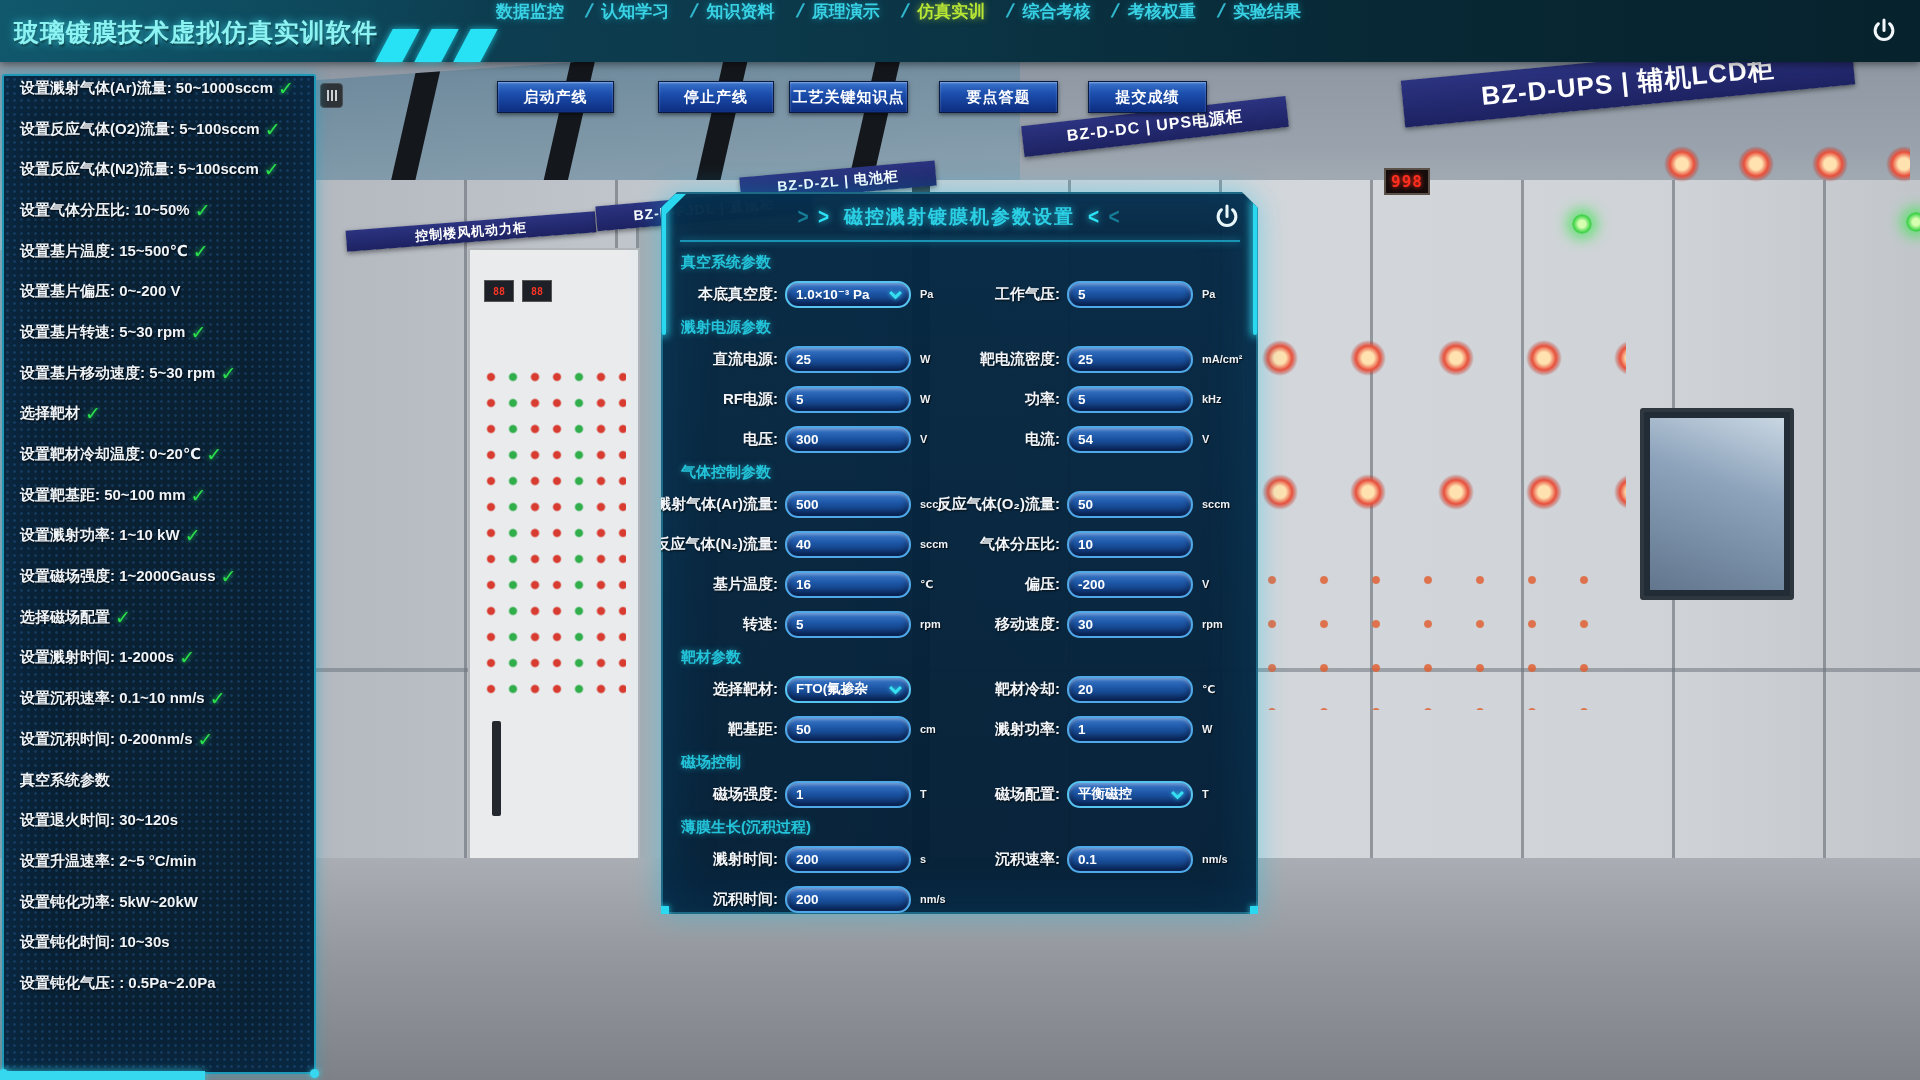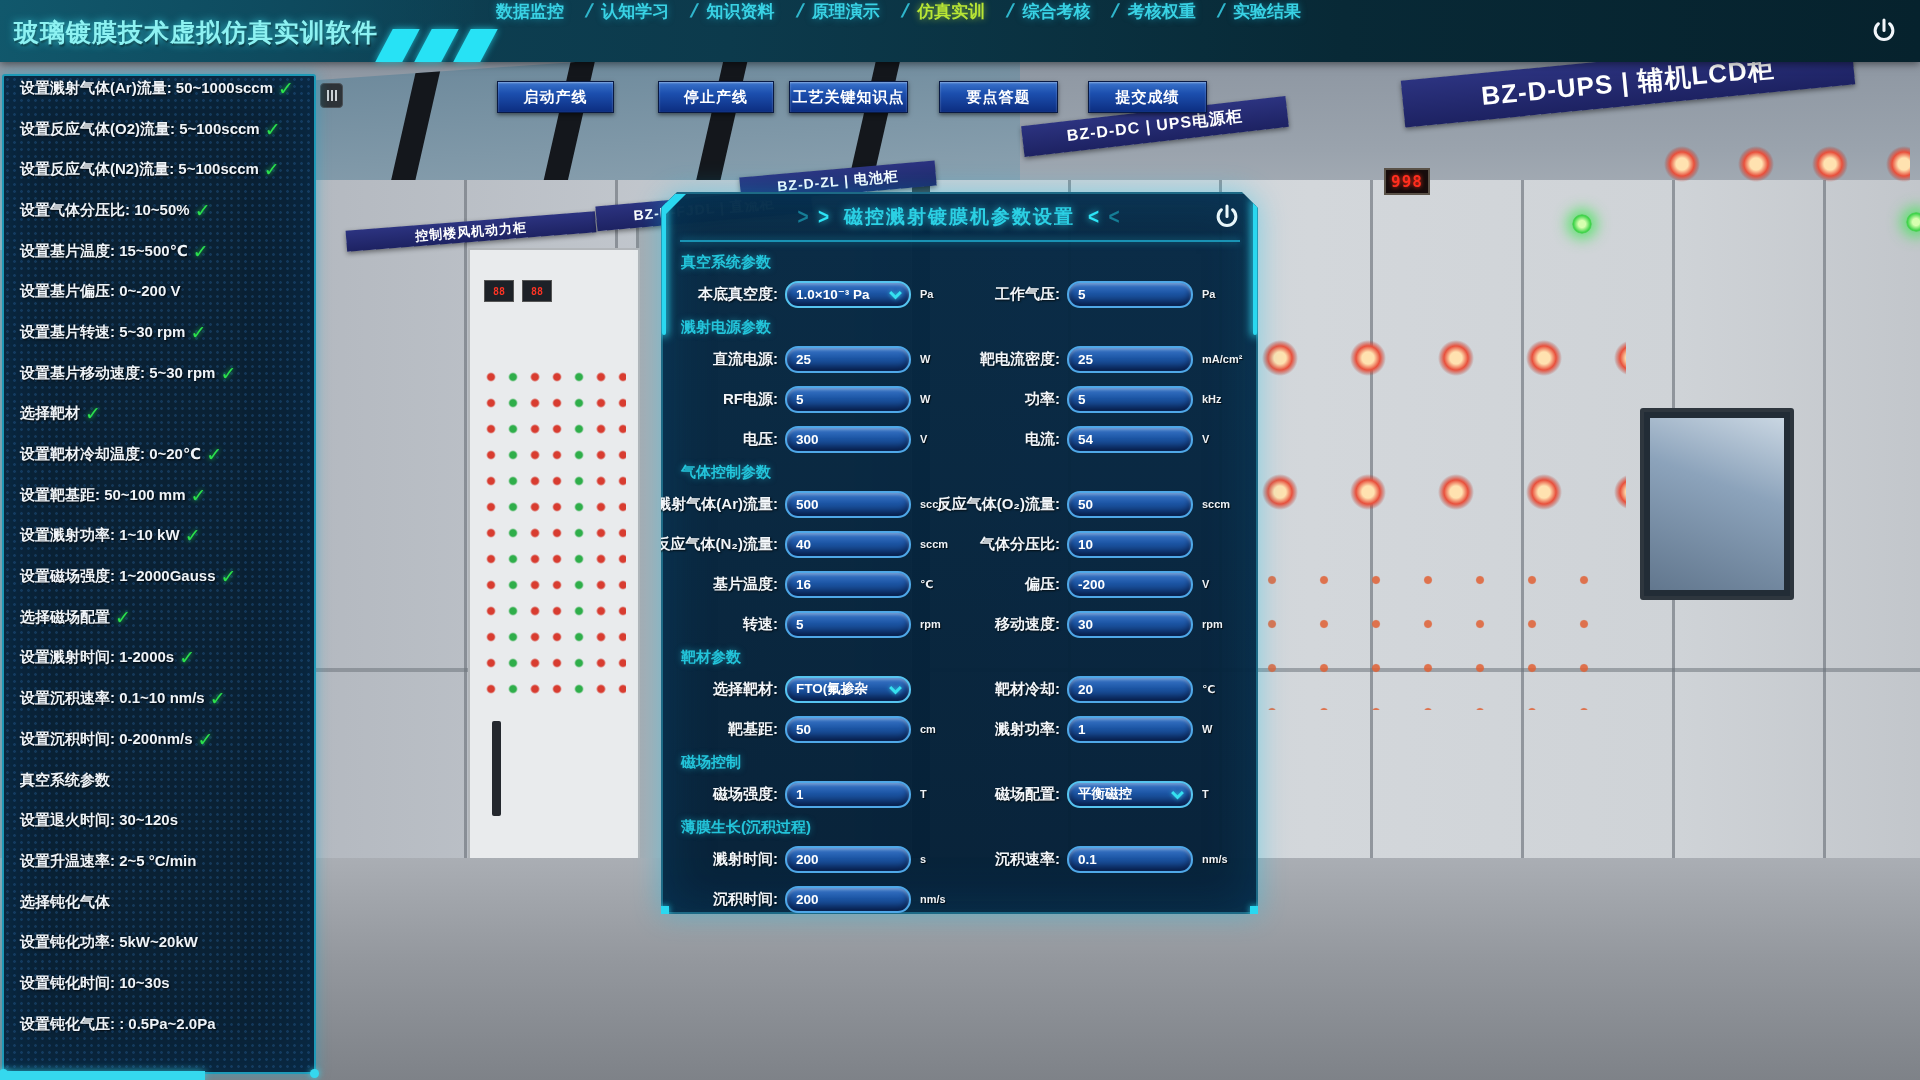--- a/index.html
+++ b/index.html
@@ -322,23 +322,20 @@
         <div class="sb-item">
           <span>真空系统参数</span>
         </div>
         <div class="sb-item">
           <span>设置退火时间: 30~120s</span>
         </div>
         <div class="sb-item">
           <span>设置升温速率: 2~5 °C/min</span>
         </div>
         <div class="sb-item">
-          <span>选择钝化气体</span>
-        </div>
-        <div class="sb-item">
           <span>设置钝化功率: 5kW~20kW</span>
         </div>
         <div class="sb-item">
           <span>设置钝化时间: 10~30s</span>
         </div>
         <div class="sb-item">
           <span>设置钝化气压: : 0.5Pa~2.0Pa</span>
         </div>
       </div>
   </div>

